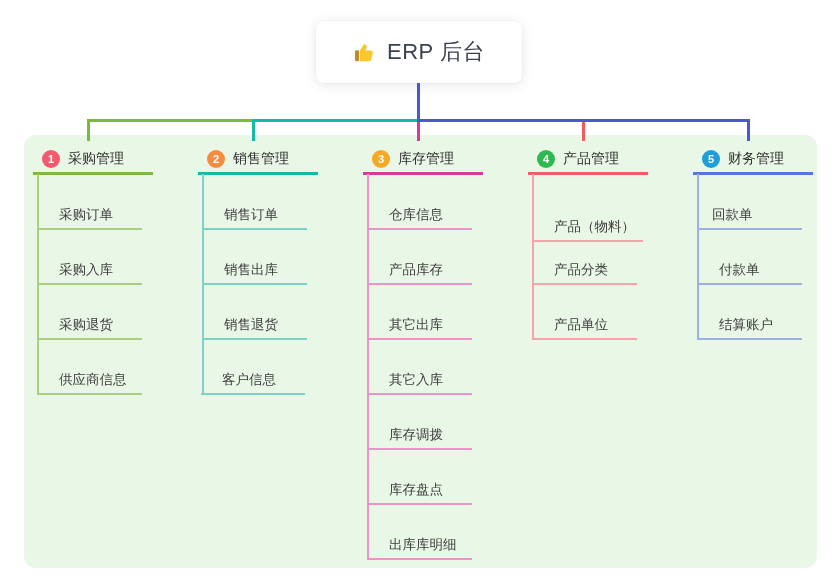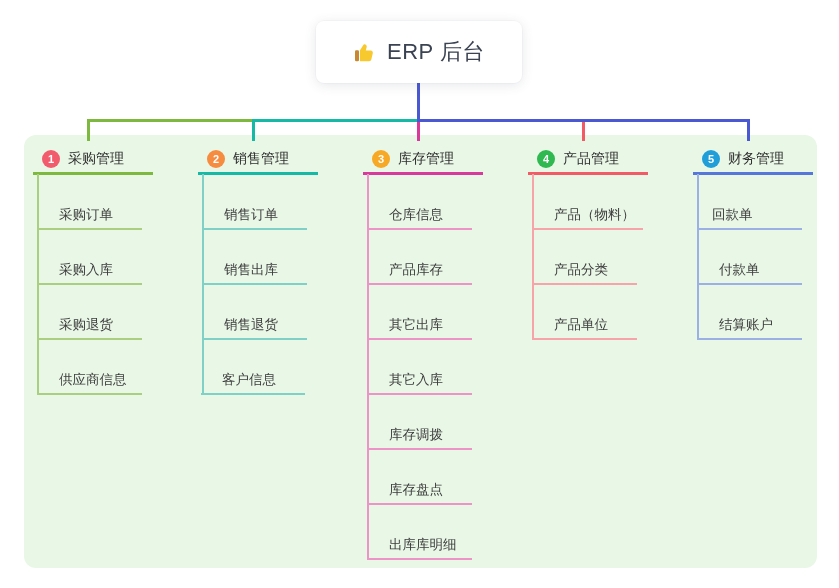--- a/index.html
+++ b/index.html
@@ -108,21 +108,21 @@
       <div class="child-node" style="left: 368px; top: 371px; border-bottom-color: rgb(238, 147, 200);">其它入库</div>
       <div class="child-node" style="left: 368px; top: 426px; border-bottom-color: rgb(238, 147, 200);">库存调拨</div>
       <div class="child-node" style="left: 368px; top: 481px; border-bottom-color: rgb(238, 147, 200);">库存盘点</div>
       <div class="child-node" style="left: 368px; top: 536px; border-bottom-color: rgb(238, 147, 200);">出库库明细</div>
       <div class="branch-header" style="left: 528px;">
         <span class="badge" style="background: rgb(47, 185, 80);">4</span>
         <span class="branch-label">产品管理</span>
       </div>
       <div class="branch-underline" style="left: 528px; background: rgb(242, 90, 101);"></div>
       <div class="branch-spine" style="left: 532px; top: 174px; height: 166px; background: rgb(247, 163, 169);"></div>
-      <div class="child-node" style="left: 533px; top: 206px; border-bottom-color: rgb(247, 163, 169);">产品（物料）</div>
+      <div class="child-node" style="left: 533px; top: 218px; border-bottom-color: rgb(247, 163, 169);">产品（物料）</div>
       <div class="child-node" style="left: 533px; top: 261px; border-bottom-color: rgb(247, 163, 169);">产品分类</div>
       <div class="child-node" style="left: 533px; top: 316px; border-bottom-color: rgb(247, 163, 169);">产品单位</div>
       <div class="branch-header" style="left: 693px;">
         <span class="badge" style="background: rgb(31, 158, 217);">5</span>
         <span class="branch-label">财务管理</span>
       </div>
       <div class="branch-underline" style="left: 693px; background: rgb(85, 119, 220);"></div>
       <div class="branch-spine" style="left: 697px; top: 174px; height: 166px; background: rgb(157, 176, 230);"></div>
       <div class="child-node" style="left: 698px; top: 206px; border-bottom-color: rgb(157, 176, 230); padding-left: 14px;">回款单</div>
       <div class="child-node" style="left: 698px; top: 261px; border-bottom-color: rgb(157, 176, 230);">付款单</div>

